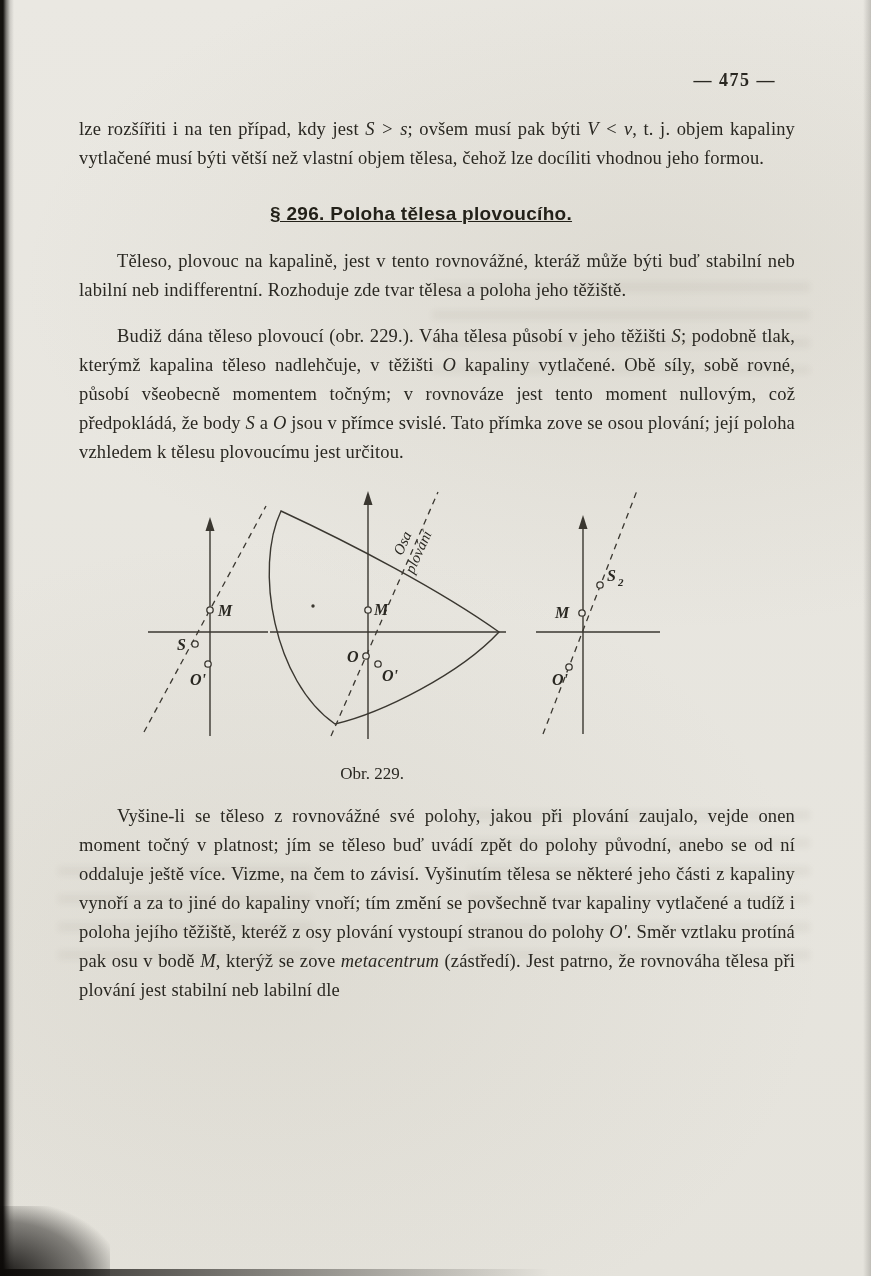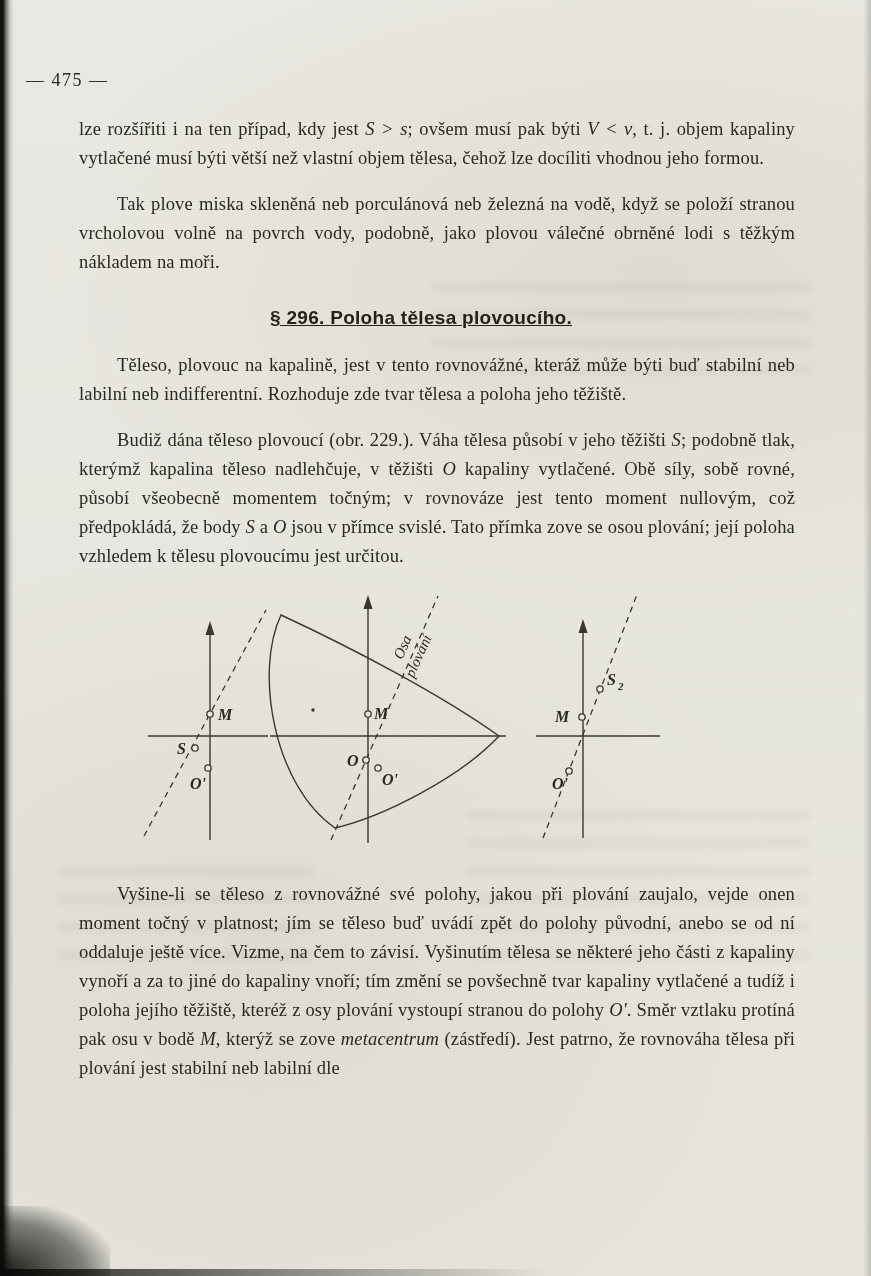--- a/index.html
+++ b/index.html
@@ -24,21 +24,21 @@
     background:linear-gradient(90deg,rgba(20,18,15,0.9),rgba(20,18,15,0) 90%);}
   .corner{position:absolute;left:0;bottom:0;width:110px;height:70px;
     background:radial-gradient(ellipse at 0% 100%,rgba(12,10,8,0.95),rgba(12,10,8,0.45) 55%,transparent 78%);}
   .smudge{position:absolute;filter:blur(3px);opacity:.45;pointer-events:none;
     background:repeating-linear-gradient(180deg,rgba(128,120,102,0.17) 0 10px,transparent 10px 28px);}
   .s1{left:432px;top:282px;width:378px;height:92px;}
   .s2{left:468px;top:810px;width:342px;height:165px;}
   .s3{left:58px;top:866px;width:255px;height:112px;}
 
   .content{position:absolute;left:62px;top:0;width:750px;}
-  .pagenum{margin:70px 0 24px 0;text-align:left;font-size:18px;letter-spacing:1.5px;transform:translateX(-36px);}
+  .pagenum{margin:70px 0 24px 0;text-align:right;font-size:18px;letter-spacing:1.5px;transform:translateX(-36px);font-weight:bold;}
   p{margin:17px;font-size:18.5px;line-height:29px;text-align:justify;letter-spacing:0.15px;}
   p.indent{text-indent:38px;}
   .var{font-style:italic;}
   .heading{margin:30px 0 22px 0;text-align:center;
     font-family:"Liberation Sans", sans-serif;font-size:19px;font-weight:bold;
     letter-spacing:0.3px;transform:translateX(-16px);color:#232119;text-decoration:underline;}
   .fig{margin:8px 0 0 66px;padding:0;}
   .caption{margin-top:6px;text-align:center;font-size:17px;width:560px;transform:translateX(-36px);}
   .closing{margin-top:18px;}
 
@@ -61,21 +61,20 @@
   <div class="edge-left"></div>
   <div class="edge-right"></div>
   <div class="edge-bottom"></div>
   <div class="corner"></div>
 
   <div class="content">
     <div class="pagenum">— 475 —</div>
 
     <div>
         <p><span>lze rozšířiti i na ten případ, kdy jest </span><span class="var">S &gt; s</span><span>; ovšem musí pak býti </span><span class="var">V &lt; v</span><span>, t. j. objem kapaliny vytlačené musí býti větší než vlastní objem tělesa, čehož lze docíliti vhodnou jeho formou.</span></p>
-        <p class="indent"><span>Tak plove miska skleněná neb porculánová neb železná na vodě, když se položí stranou vrcholovou volně na povrch vody, podobně, jako plovou válečné obrněné lodi s těžkým nákladem na moři.</span></p>
       </div>
 
     <h2 class="heading">§ 296. Poloha tělesa plovoucího.</h2>
 
     <div>
         <p class="indent"><span>Těleso, plovouc na kapalině, jest v tento rovnovážné, kteráž může býti buď stabilní neb labilní neb indifferentní. Rozhoduje zde tvar tělesa a poloha jeho těžiště.</span></p>
         <p class="indent"><span>Budiž dána těleso plovoucí (obr. 229.). Váha tělesa působí v jeho těžišti </span><span class="var">S</span><span>; podobně tlak, kterýmž kapalina těleso nadlehčuje, v těžišti </span><span class="var">O</span><span> kapaliny vytlačené. Obě síly, sobě rovné, působí všeobecně momentem točným; v rovnováze jest tento moment nullovým, což předpokládá, že body </span><span class="var">S</span><span> a </span><span class="var">O</span><span> jsou v přímce svislé. Tato přímka zove se osou plování; její poloha vzhledem k tělesu plovoucímu jest určitou.</span></p>
       </div>
 
     <figure class="fig">
@@ -120,19 +119,20 @@
           <line class="dash" x1="415" y1="250" x2="510" y2="4"></line>
           <circle class="pt" cx="454" cy="129" r="3.2"></circle>
           <circle class="pt" cx="472" cy="101" r="3.2"></circle>
           <circle class="pt" cx="441" cy="183" r="3.2"></circle>
           <text class="lbl" x="427" y="134">M</text>
           <text class="lbl" x="479" y="97">S</text>
           <text class="sub" x="490" y="102">2</text>
           <text class="lbl" x="424" y="201">O'</text>
         </g>
       </svg>
+      <figcaption class="caption">Obr. 229.</figcaption>
     </figure>
 
     <div class="closing">
         <p class="indent"><span>Vyšine-li se těleso z rovnovážné své polohy, jakou při plování zaujalo, vejde onen moment točný v platnost; jím se těleso buď uvádí zpět do polohy původní, anebo se od ní oddaluje ještě více. Vizme, na čem to závisí. Vyšinutím tělesa se některé jeho části z kapaliny vynoří a za to jiné do kapaliny vnoří; tím změní se povšechně tvar kapaliny vytlačené a tudíž i poloha jejího těžiště, kteréž z osy plování vystoupí stranou do polohy </span><span class="var">O'</span><span>. Směr vztlaku protíná pak osu v bodě </span><span class="var">M</span><span>, kterýž se zove </span><span class="var">metacentrum</span><span> (zástředí). Jest patrno, že rovnováha tělesa při plování jest stabilní neb labilní dle</span></p>
       </div>
   </div>
 </div>
 
 </body></html>

